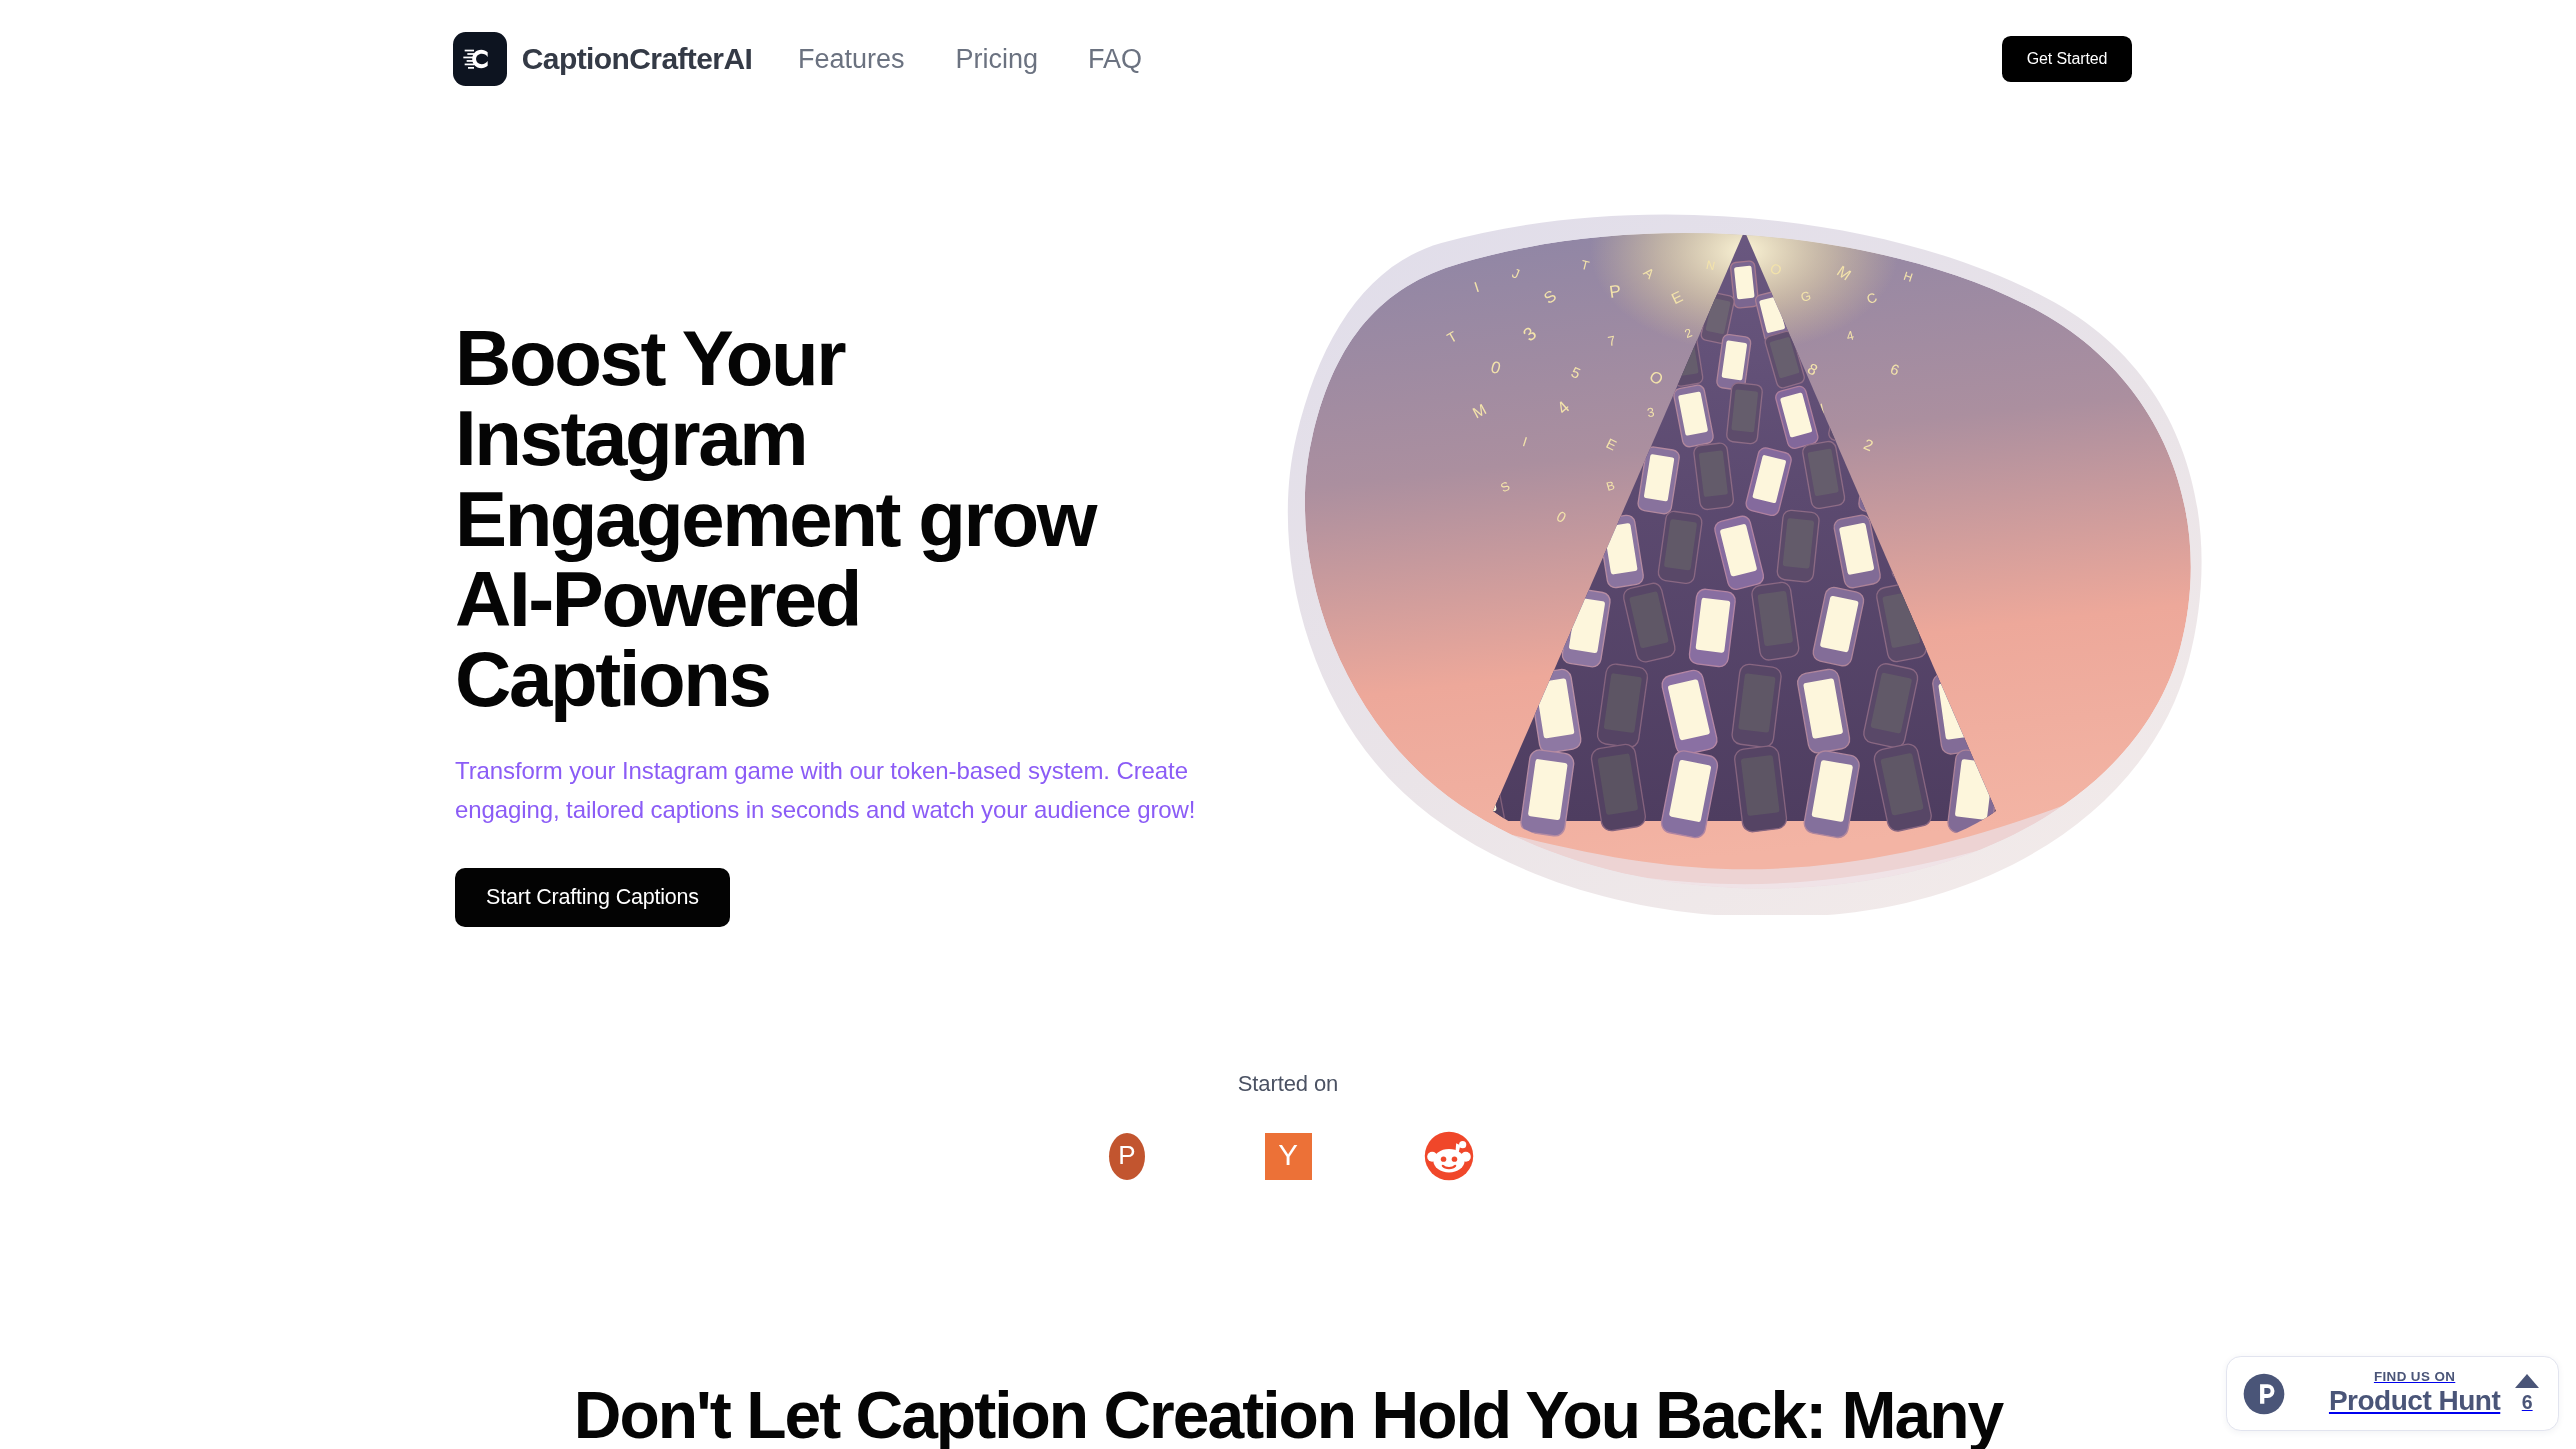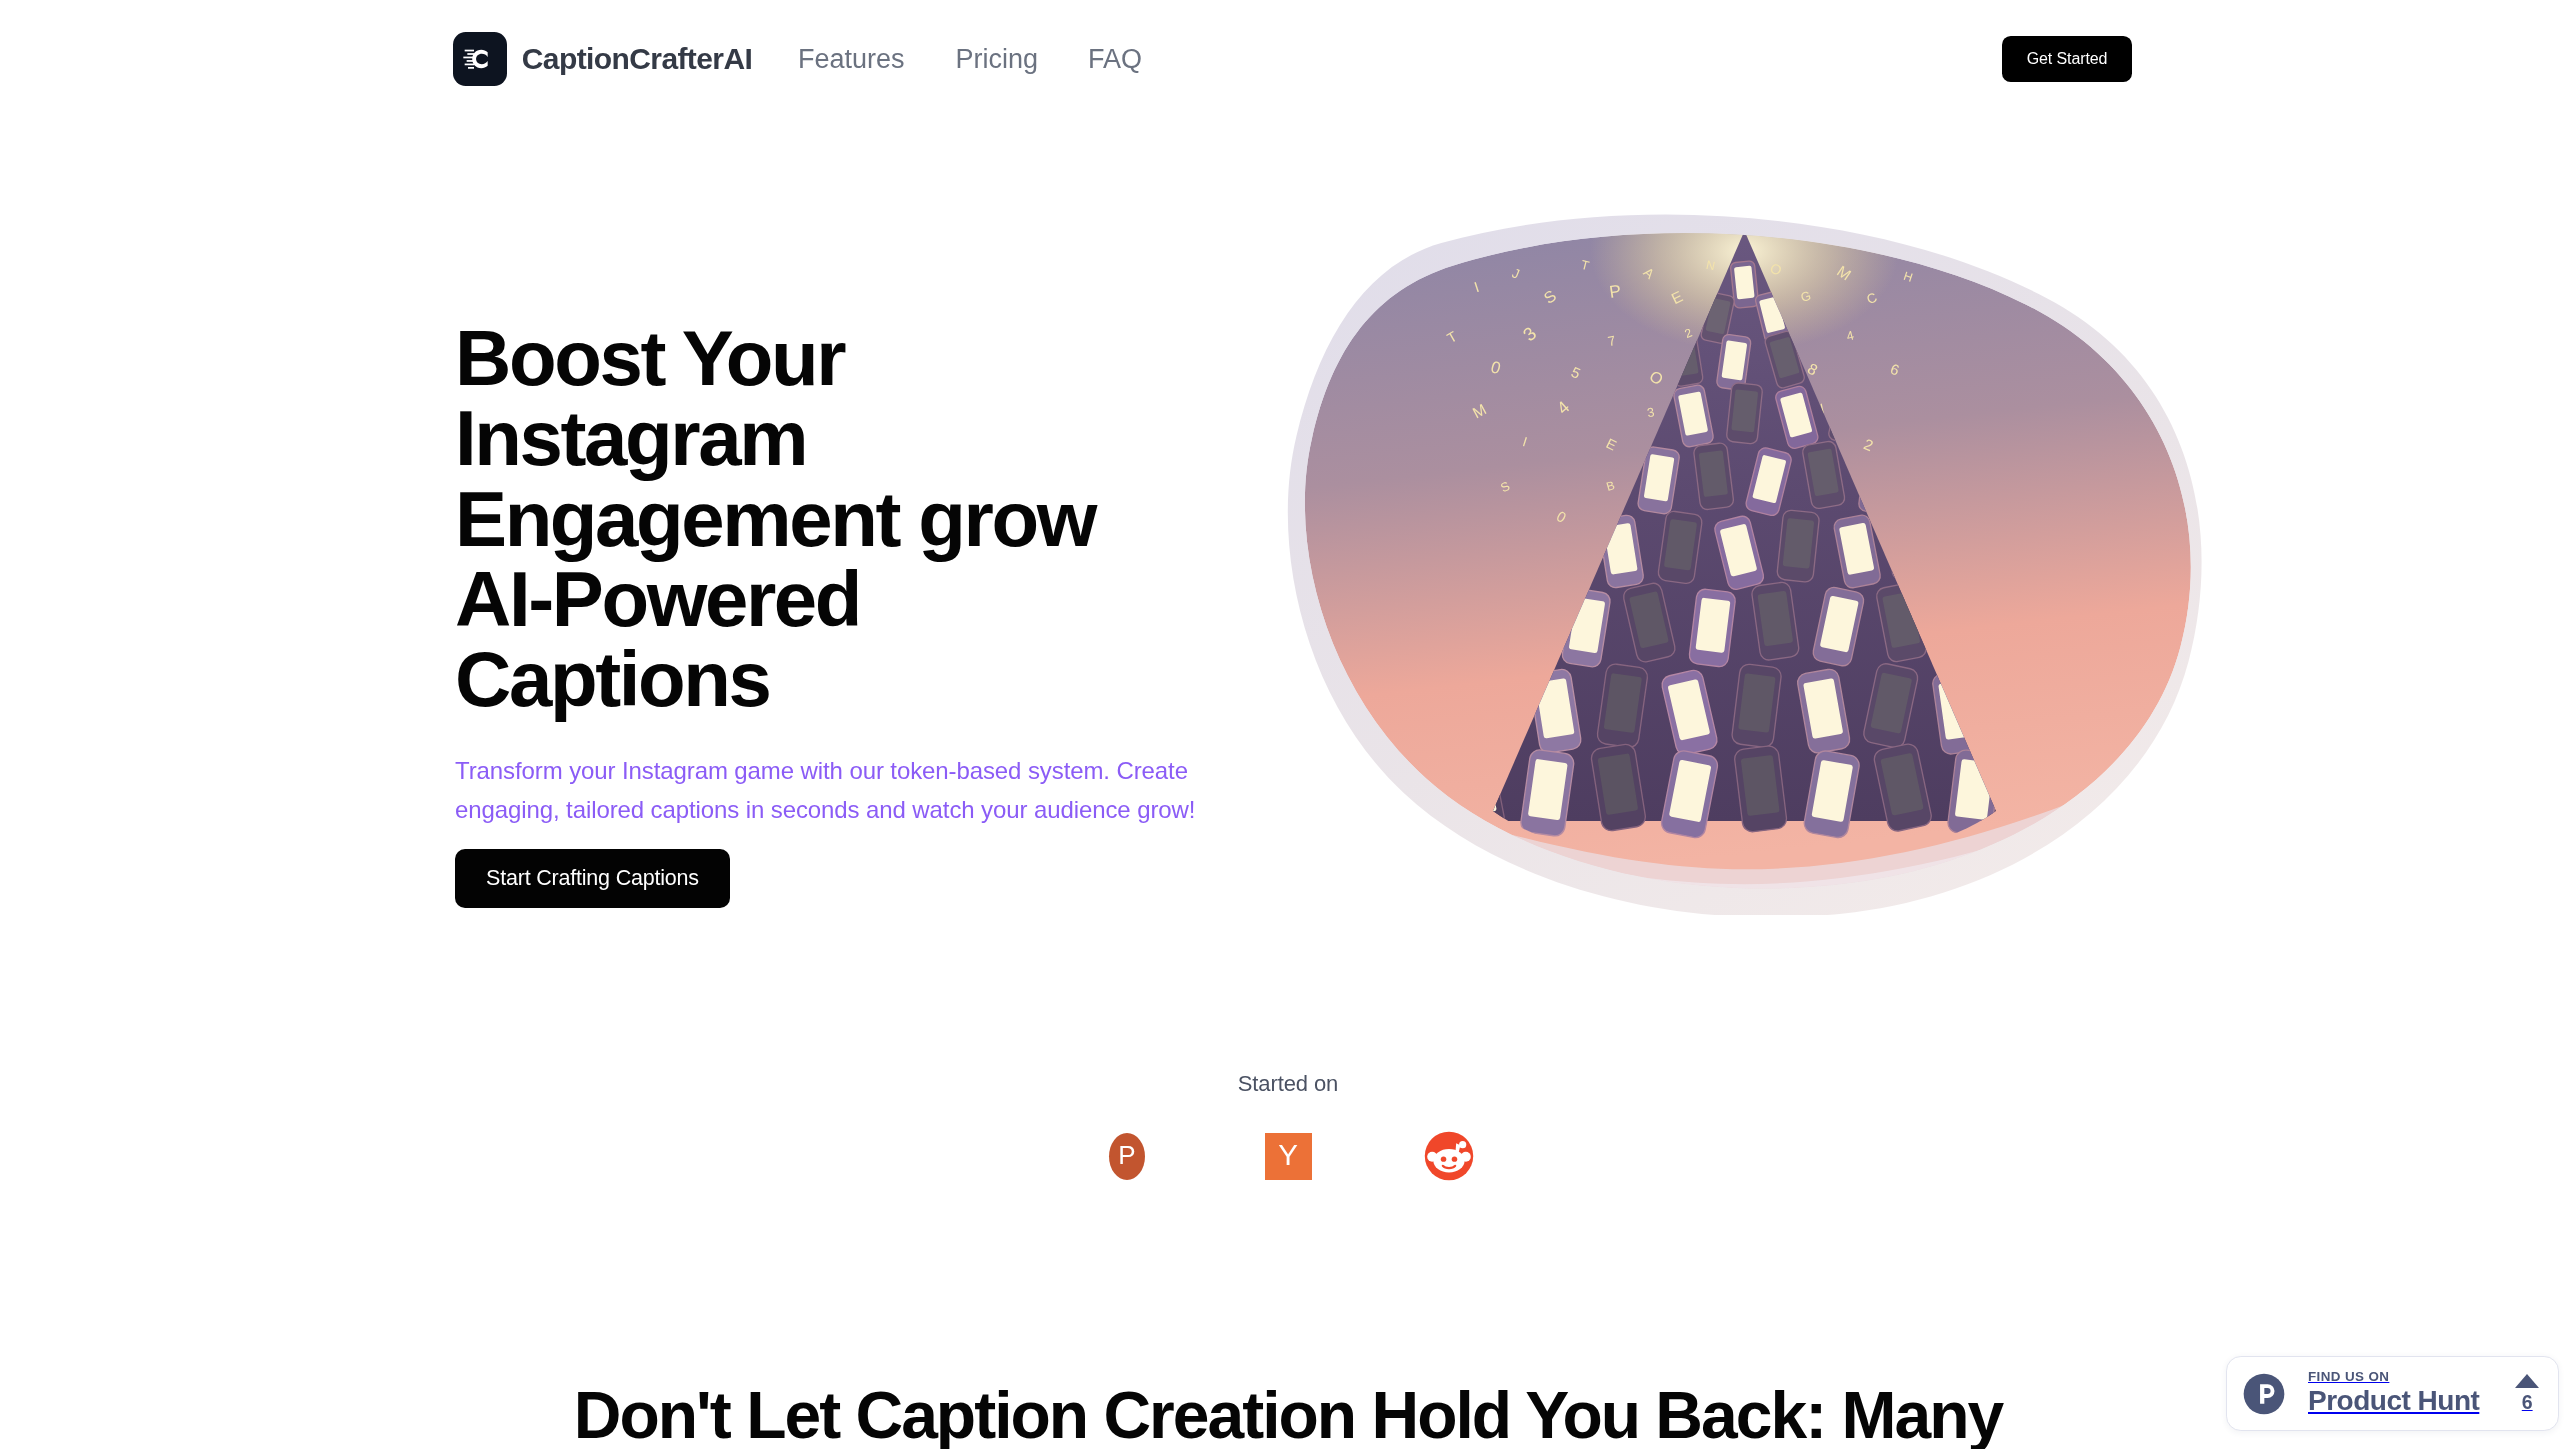--- a/index.html
+++ b/index.html
@@ -122,21 +122,21 @@
   }
   .hero-sub {
     margin-top: 32px;
     font-size: 24px;
     line-height: 1.62;
     color: #8b5cf6;
     width: 758px;
     letter-spacing: -0.1px;
   }
   .hero-btn {
-    margin-top: 20px;
+    margin-top: 39px;
     display: inline-flex;
     align-items: center;
     justify-content: center;
     height: 59px;
     padding: 0 31px;
     border: none;
     border-radius: 10px;
     background: #030303;
     color: #ffffff;
     font-family: inherit;
@@ -245,25 +245,26 @@
     cursor: pointer;
     z-index: 60;
   }
   .ph-widget-icon {
     width: 42px;
     height: 42px;
     flex: 0 0 auto;
   }
   .ph-widget-icon svg { display: block; width: 100%; height: 100%; }
   .ph-widget-text {
-    margin-left: 23px;
+    margin-left: 29px;
     display: flex;
     flex-direction: column;
     justify-content: center;
     flex: 1 1 auto;
+    text-align: center;
   }
   .ph-kicker {
     font-size: 13.4px;
     font-weight: 700;
     letter-spacing: 0.4px;
     color: #4a5578;
     line-height: 1.1;
   }
   .ph-title {
     font-size: 28px;

